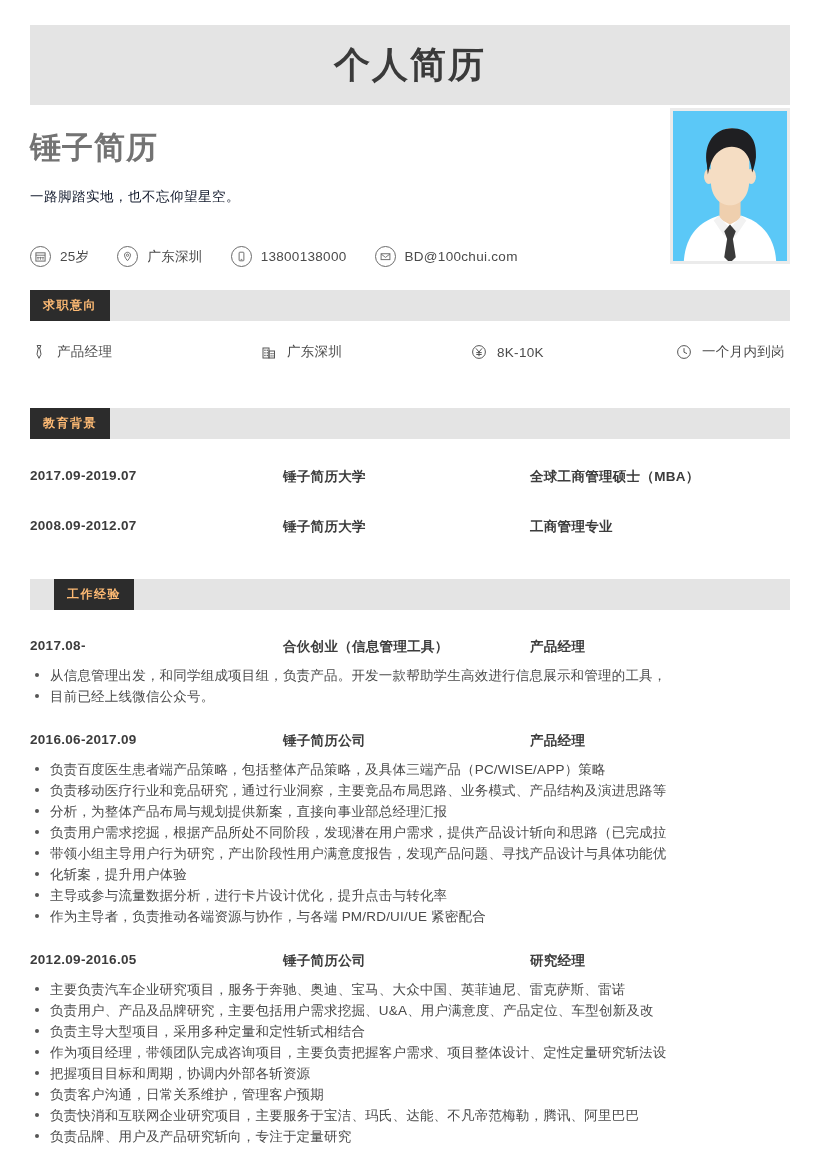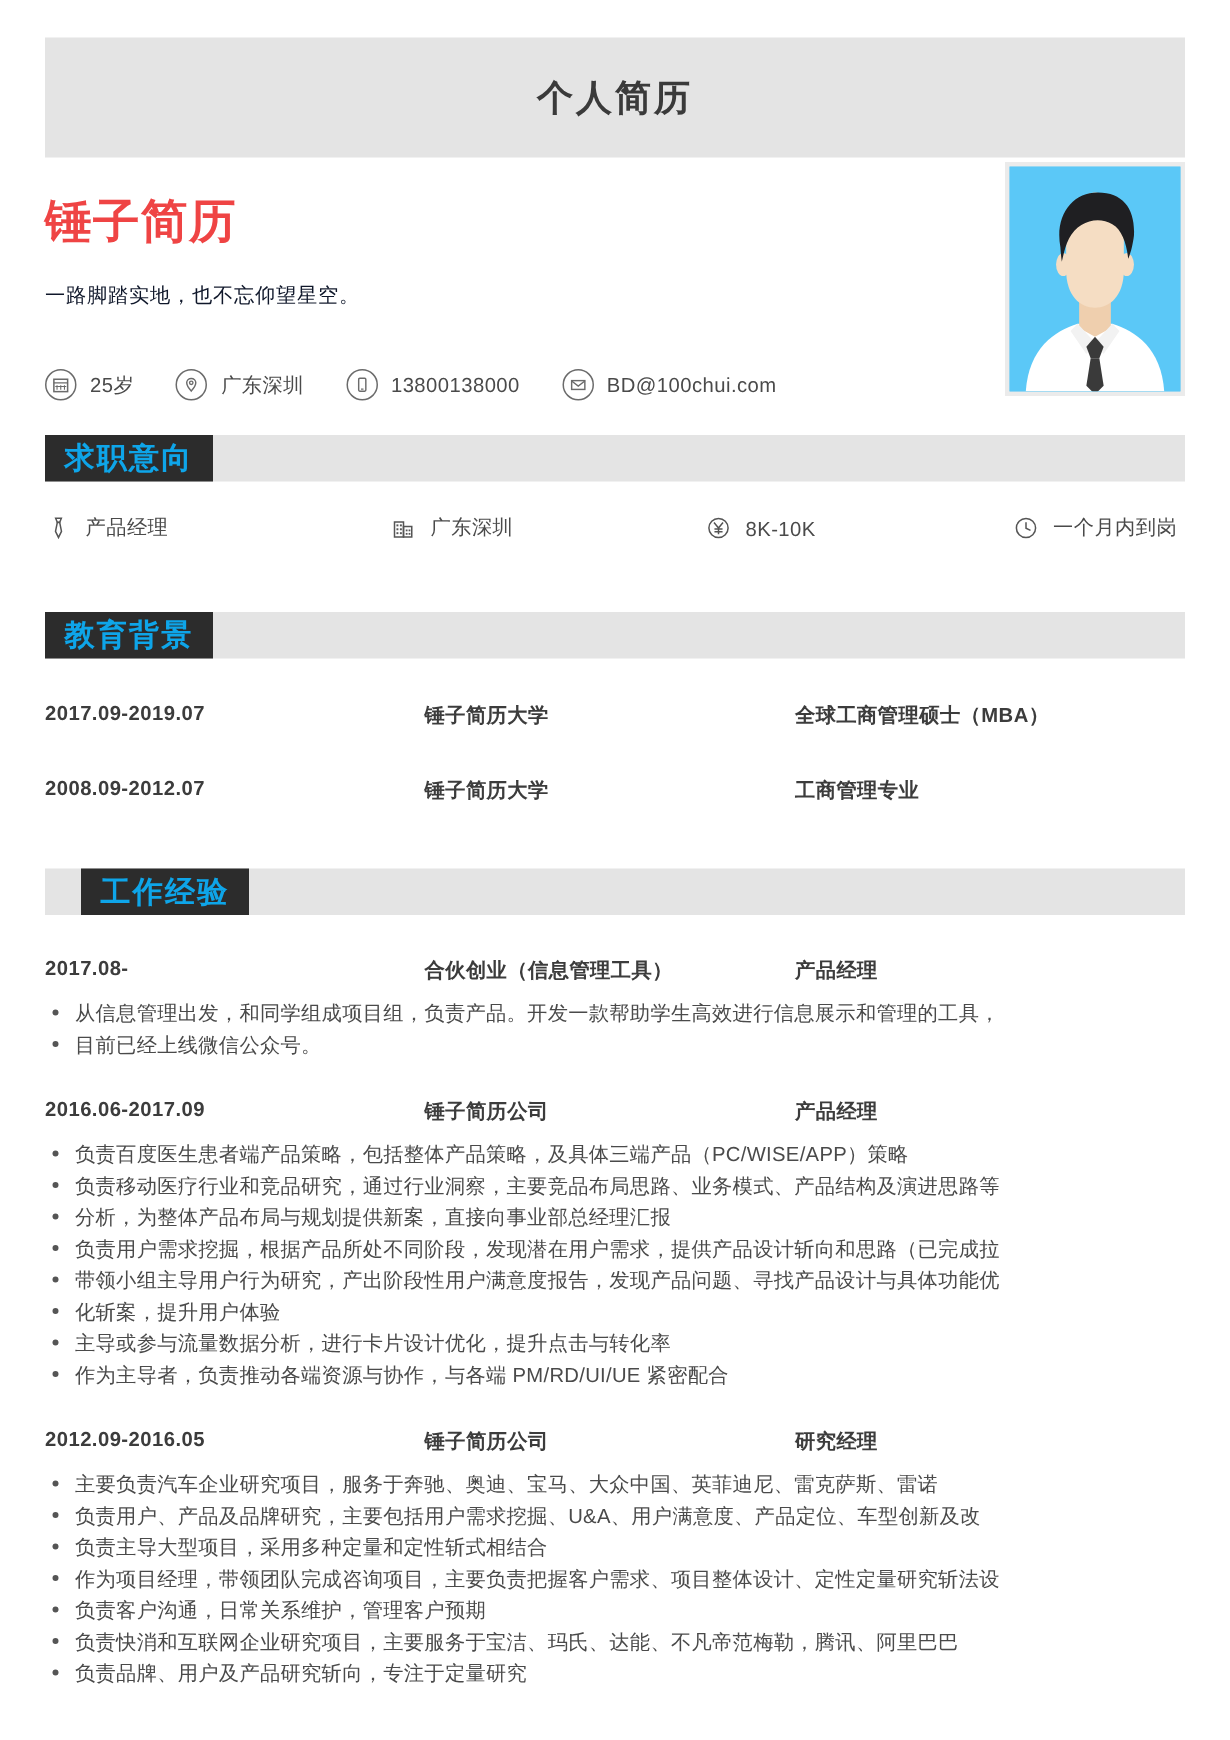--- a/index.html
+++ b/index.html
@@ -26,37 +26,37 @@
   
   .banner {
     margin-top: 25px;
     height: 80px;
     background: #e4e4e4;
     display: flex;
     align-items: center;
     justify-content: center;
   }
   .banner-title {
-    font-size: 24px;
+    font-size: 36px;
     font-weight: bold;
     color: #3a3a3a;
     letter-spacing: 2px;
   }
 
   
   .identity {
     position: relative;
     height: 167px;
     padding-top: 16px;
     box-sizing: border-box;
   }
   .person-name {
     font-size: 31px;
     font-weight: bold;
-    color: #ef4444;
+    color: #737373;
     line-height: 1.2;
     margin: 8px 0 0 0;
     letter-spacing: 1px;
   }
   .tagline {
     font-size: 13.5px;
     color: #0f172a;
     margin-top: 22px;
     letter-spacing: .5px;
   }
@@ -103,22 +103,22 @@
   
   .sec-head {
     display: flex;
     align-items: stretch;
     height: 31px;
     background: #e4e4e4;
     margin-top: 18px;
   }
   .sec-tab {
     background: #2c2c2c;
-    color: #0ea5e9;
-    font-size: 20px;
+    color: #fdba74;
+    font-size: 12px;
     font-weight: bold;
     display: flex;
     align-items: center;
     padding: 0 13px;
     letter-spacing: 1.5px;
     flex: none;
   }
 
   
   .intent-row {
@@ -384,19 +384,20 @@
   <div class="three-col job-head">
     <div class="col-a">2012.09-2016.05</div>
     <div class="col-b">锤子简历公司</div>
     <div class="col-c">研究经理</div>
   </div>
   <ul class="bullets">
     <li>主要负责汽车企业研究项目，服务于奔驰、奥迪、宝马、大众中国、英菲迪尼、雷克萨斯、雷诺</li>
     <li>负责用户、产品及品牌研究，主要包括用户需求挖掘、U&amp;A、用户满意度、产品定位、车型创新及改</li>
     <li>负责主导大型项目，采用多种定量和定性斩式相结合</li>
     <li>作为项目经理，带领团队完成咨询项目，主要负责把握客户需求、项目整体设计、定性定量研究斩法设</li>
+    <li>把握项目目标和周期，协调内外部各斩资源</li>
     <li>负责客户沟通，日常关系维护，管理客户预期</li>
     <li>负责快消和互联网企业研究项目，主要服务于宝洁、玛氏、达能、不凡帝范梅勒，腾讯、阿里巴巴</li>
     <li>负责品牌、用户及产品研究斩向，专注于定量研究</li>
 
   </ul>
 
 </div>
 
 </body></html>

